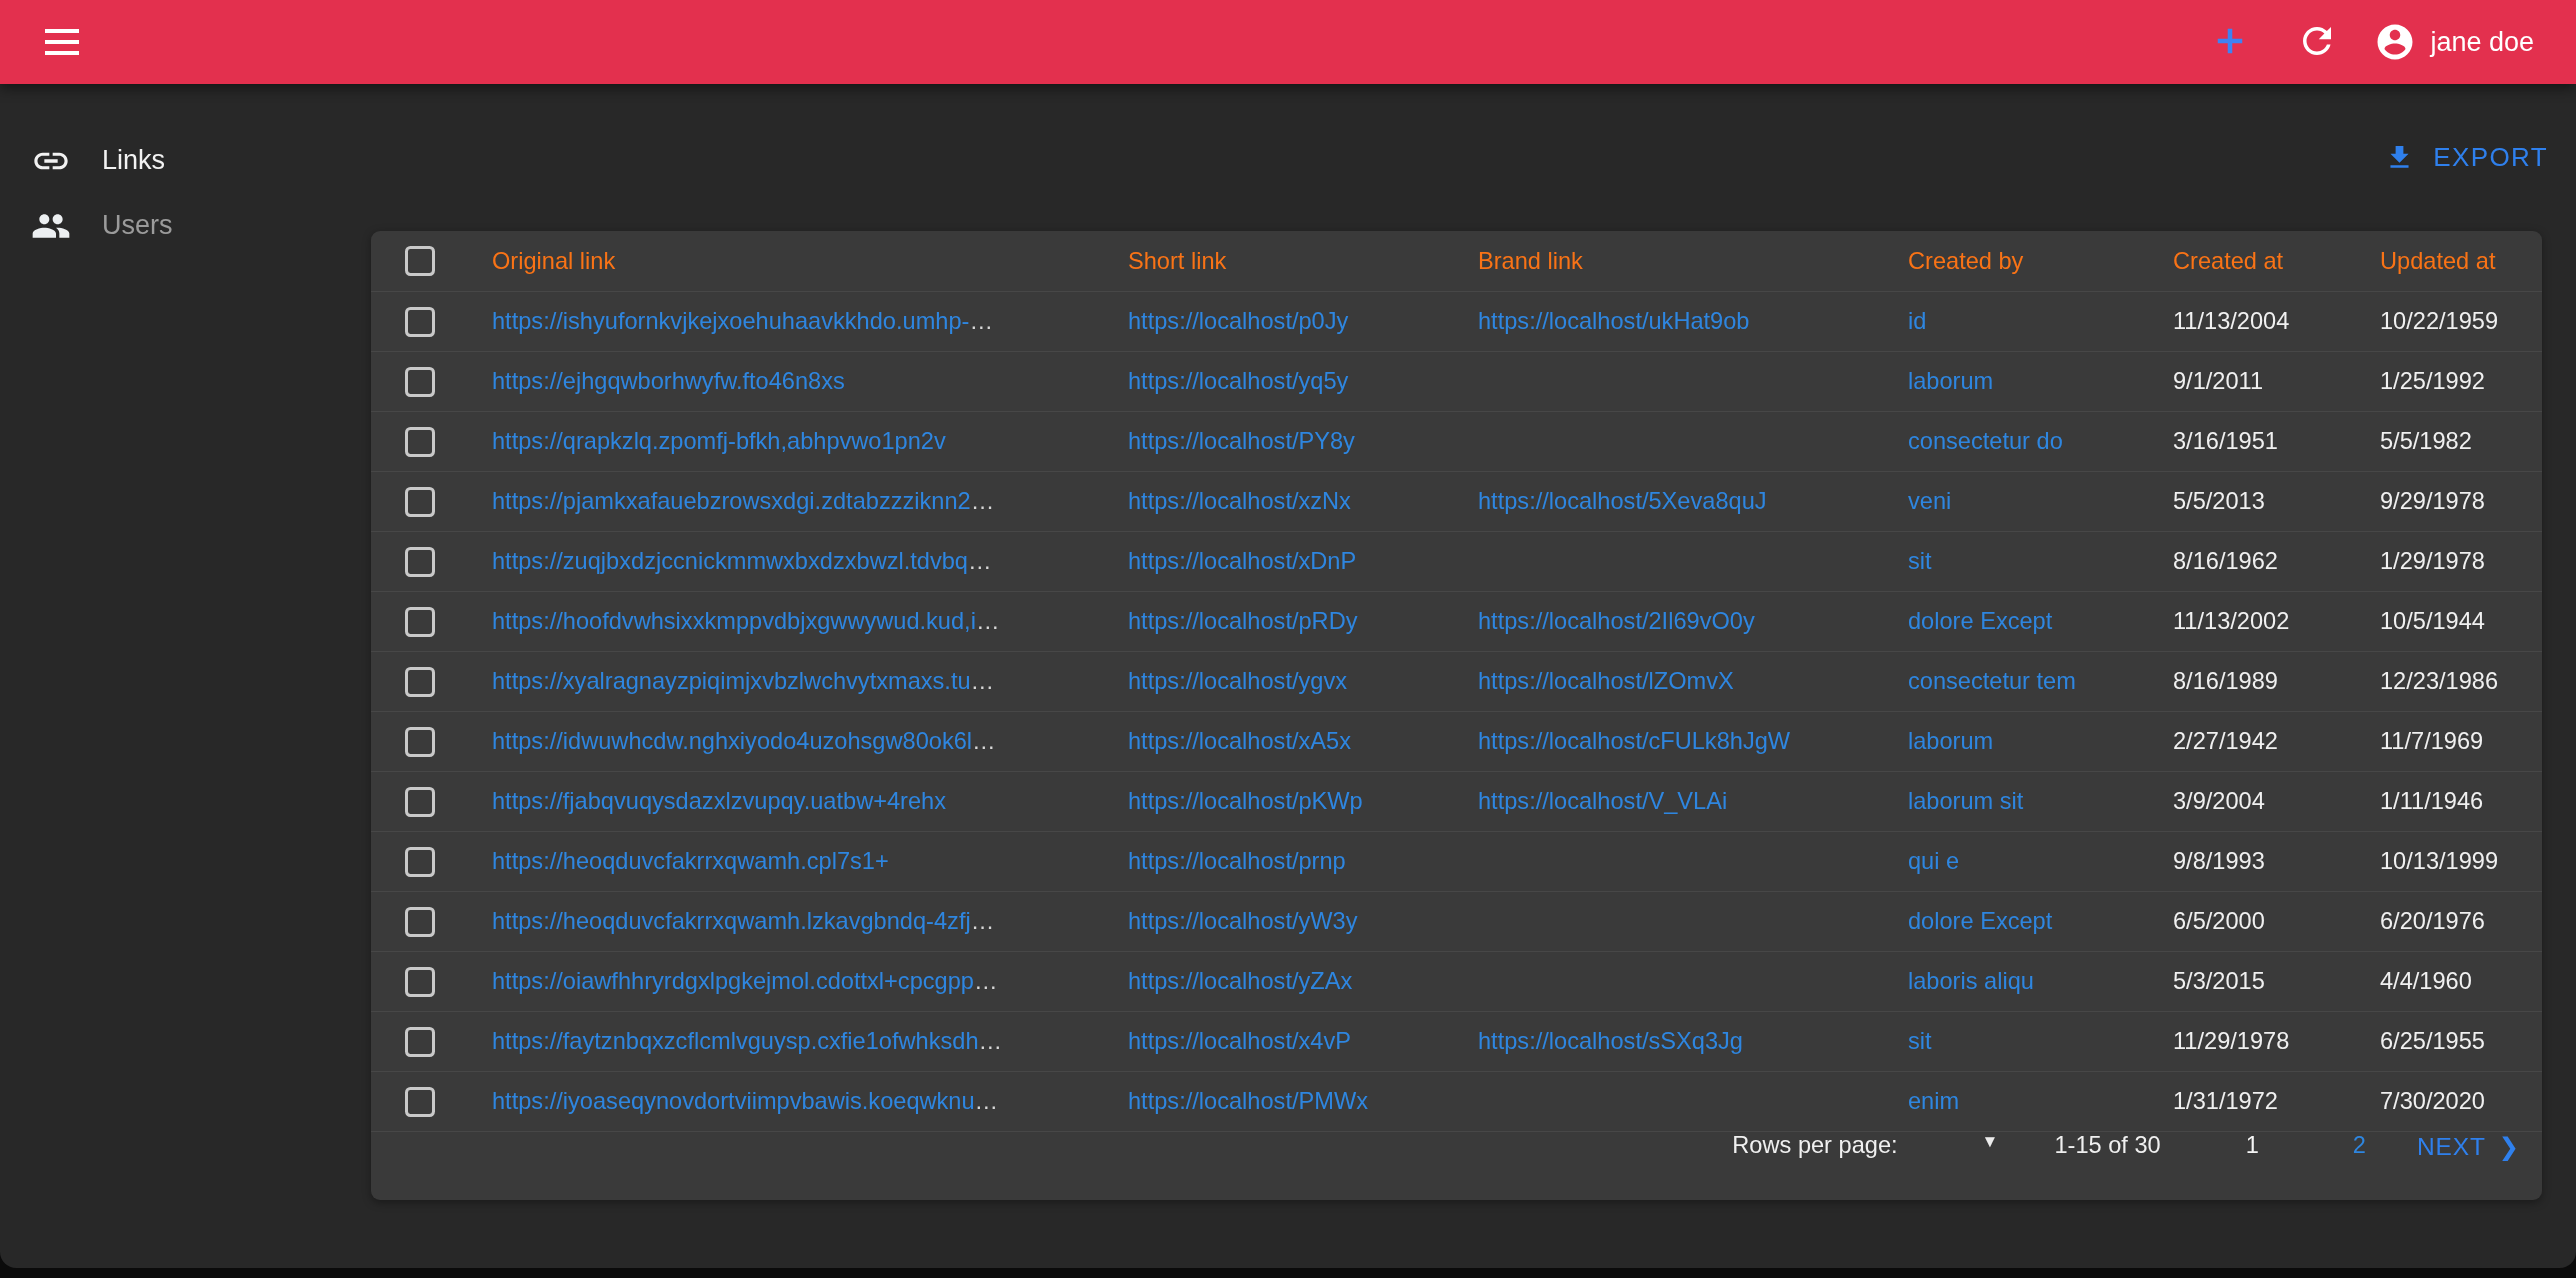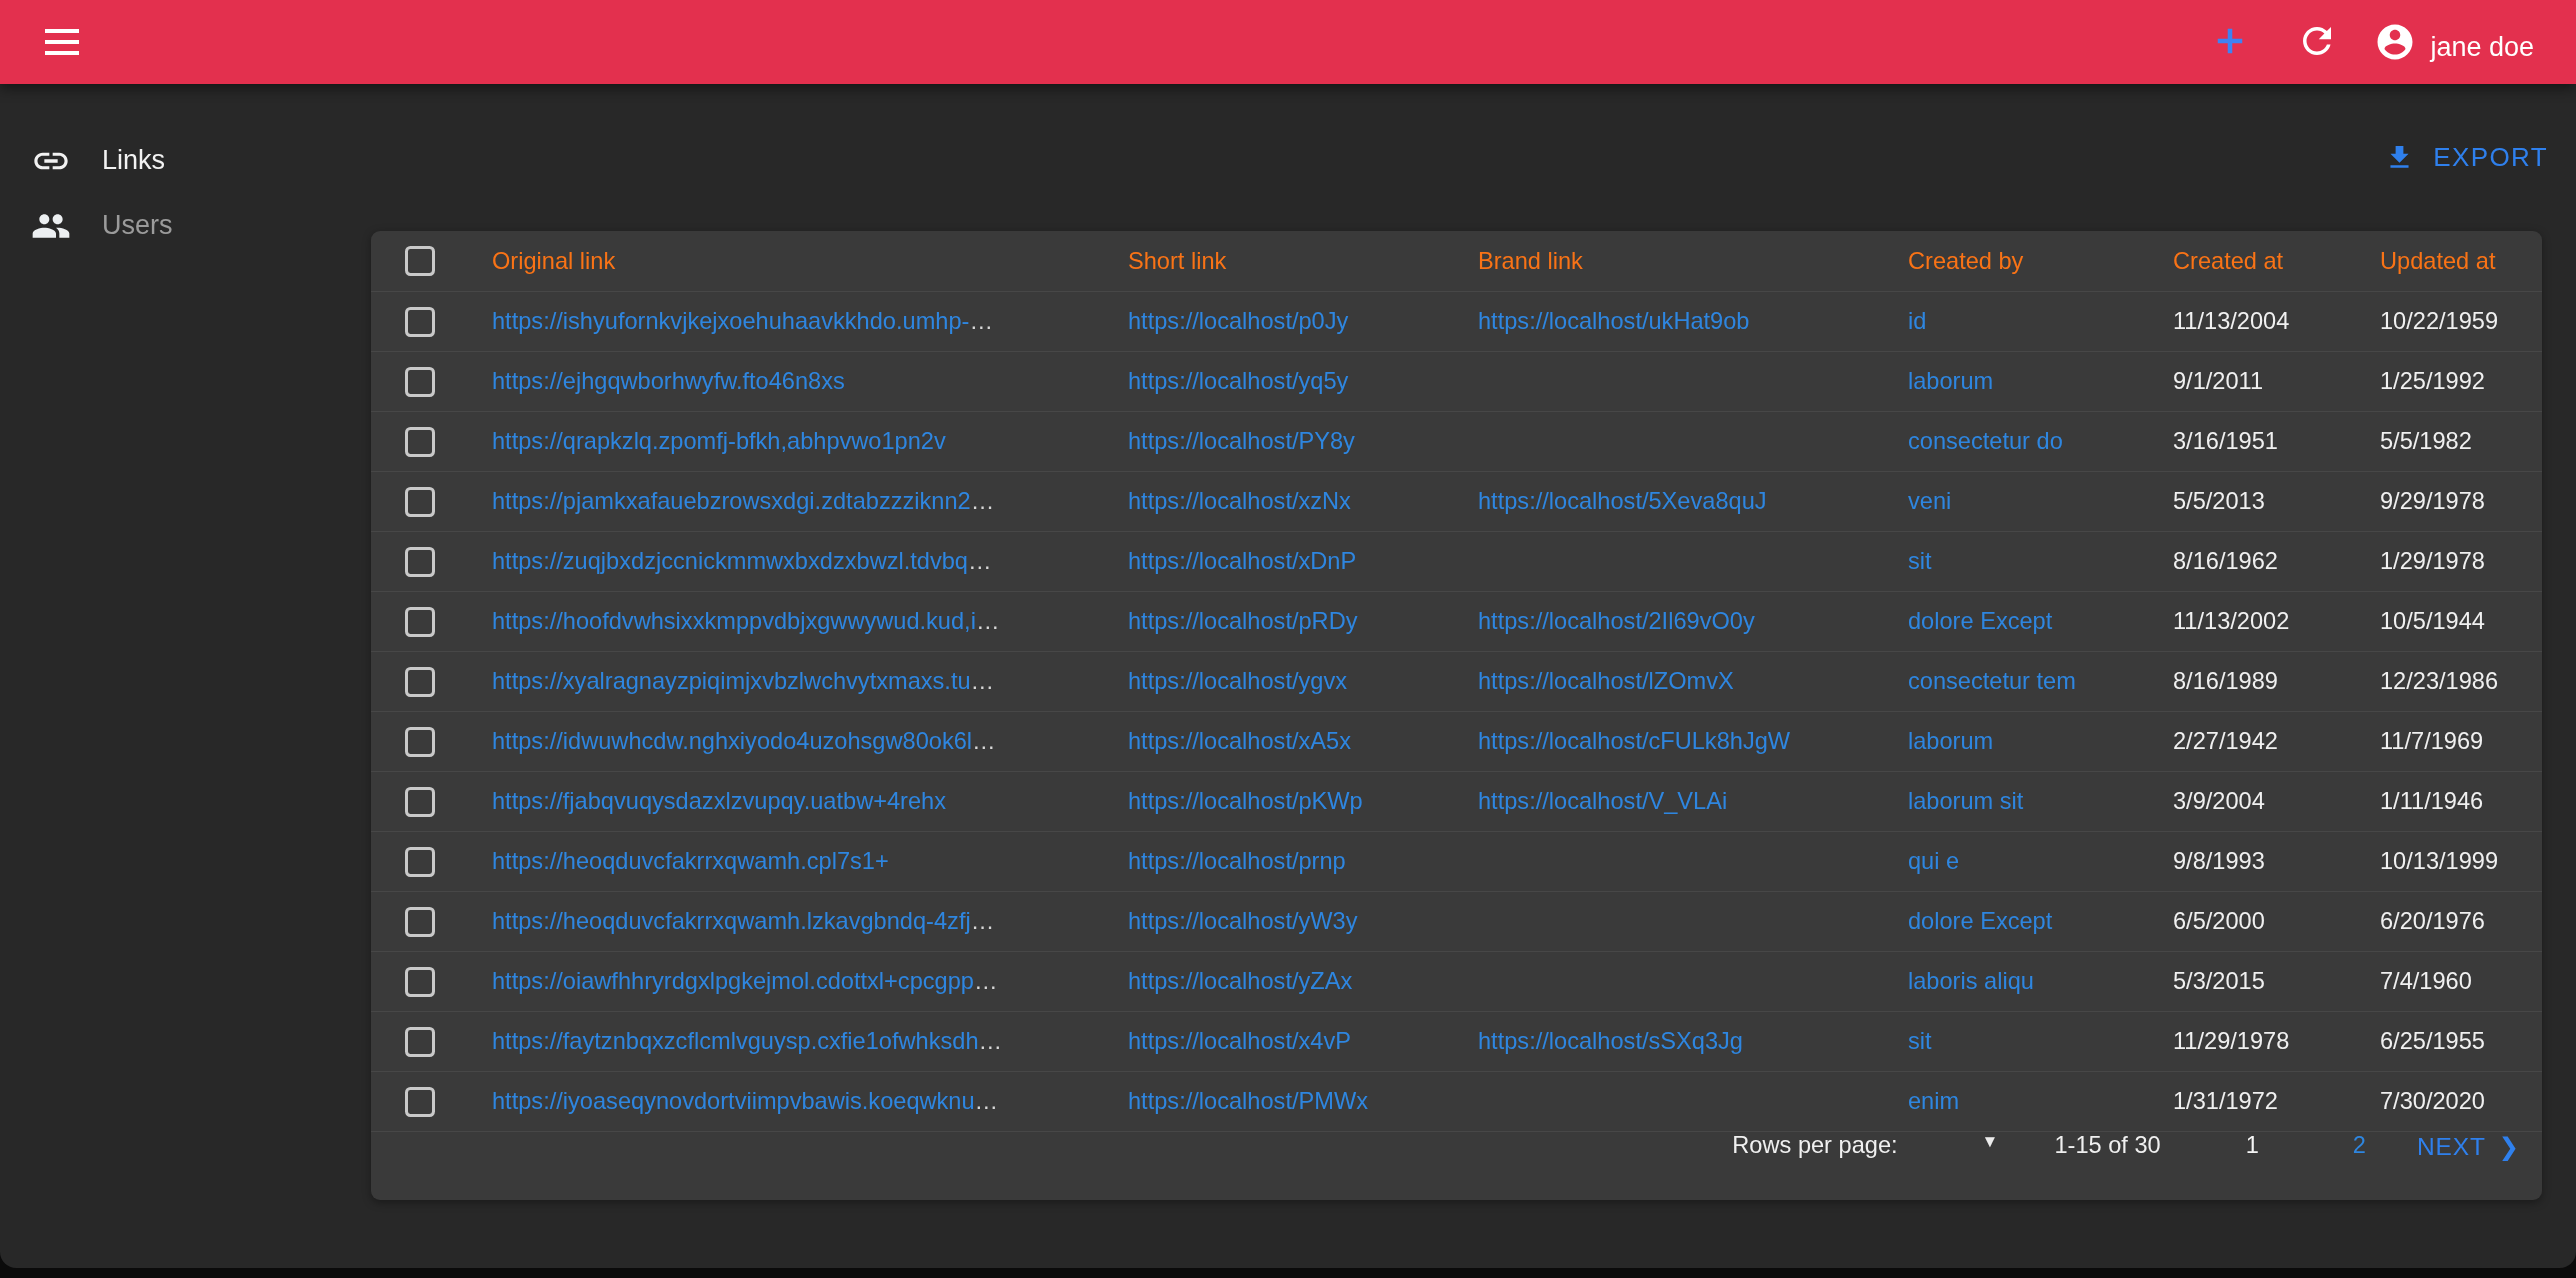--- a/index.html
+++ b/index.html
@@ -13,21 +13,21 @@
             display:flex; align-items:center; padding:0 42px;
             box-shadow:0 5.4px 12.7px rgba(0,0,0,.5); }
   .icon-btn { background:none; border:none; cursor:pointer; display:flex;
               align-items:center; justify-content:center; }
   .hamburger { width:40px; height:31px; flex-direction:column; justify-content:space-between; padding:2.7px 0; }
   .hb-bar { display:block; width:34px; height:4.1px; background:#fff; }
   .topbar-right { margin-left:auto; display:flex; align-items:center; }
   .tb-plus { margin-right:45px; }
   .tb-refresh { margin-right:36px; }
   .tb-avatar { margin-right:14.5px; display:flex; align-items:center; }
-  .user { display:flex; align-items:flex-end; cursor:pointer; }
+  .user { display:flex; align-items:center; cursor:pointer; }
   .user-name { color:#fff; font-size:27px; }
 
   
   .content { display:flex; height:1184px; }
   .sidebar { width:371px; padding-top:44px; flex:none; }
   .nav-item { display:flex; align-items:center; height:65px; padding-left:31px; cursor:pointer; }
   .nav-icon { width:40px; height:40px; margin-right:31px; display:flex; align-items:center; justify-content:center; }
   .nav-label { font-size:27px; color:#f2f2f2; }
   .nav-item.inactive .nav-label { color:#9b9b9b; }
 
@@ -284,21 +284,21 @@
 
   <div class="tr">
     <div class="td cell-cb">
                 <span class="checkbox"></span>
               </div>
     <div class="td"><a class="link">https://oiawfhhryrdgxlpgkejmol.cdottxl+cpcgpp<span class="ellipsis">…</span></a></div>
     <div class="td"><a class="link">https://localhost/yZAx</a></div>
     <div class="td"><a class="link"></a></div>
     <div class="td"><a class="link">laboris aliqu</a></div>
     <div class="td date">5/3/2015</div>
-    <div class="td date">7/4/1960</div>
+    <div class="td date">4/4/1960</div>
   </div>
 
   <div class="tr">
     <div class="td cell-cb">
                 <span class="checkbox"></span>
               </div>
     <div class="td"><a class="link">https://faytznbqxzcflcmlvguysp.cxfie1ofwhksdh<span class="ellipsis">…</span></a></div>
     <div class="td"><a class="link">https://localhost/x4vP</a></div>
     <div class="td"><a class="link">https://localhost/sSXq3Jg</a></div>
     <div class="td"><a class="link">sit</a></div>

